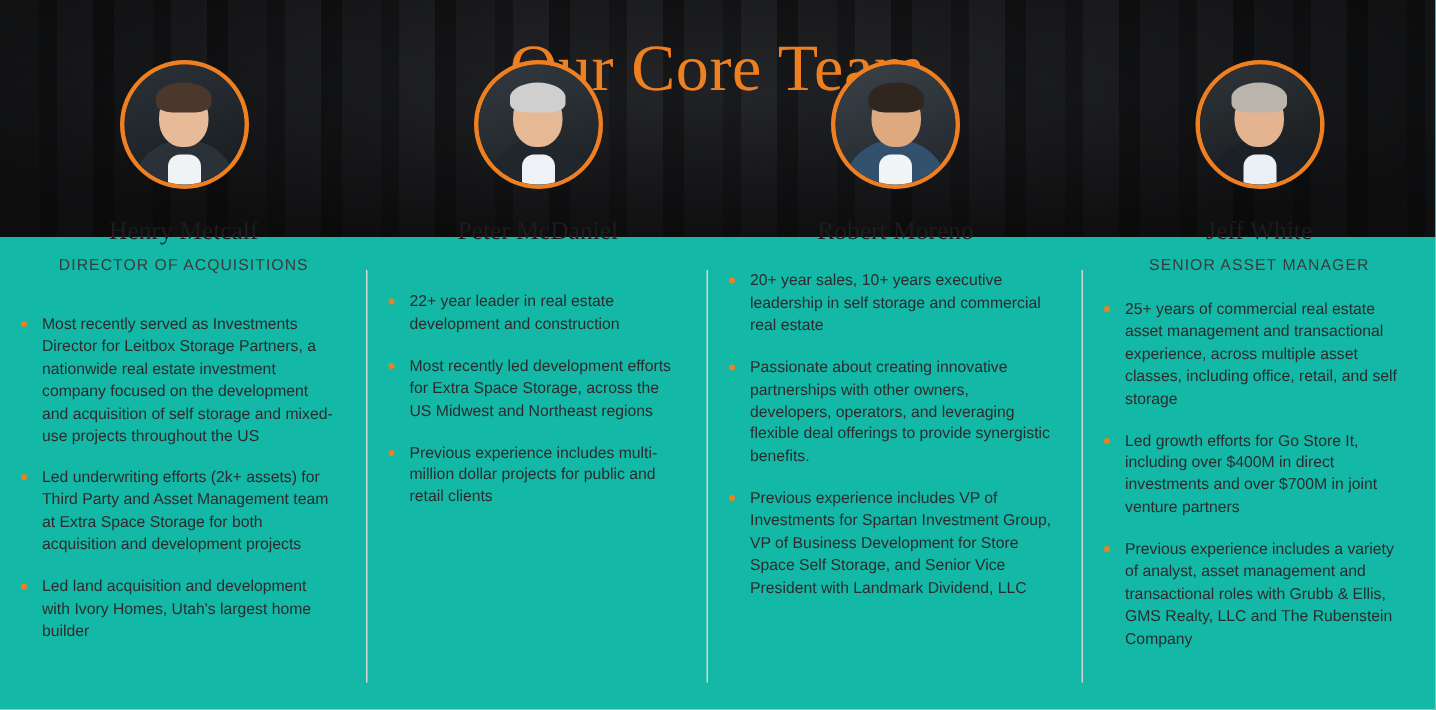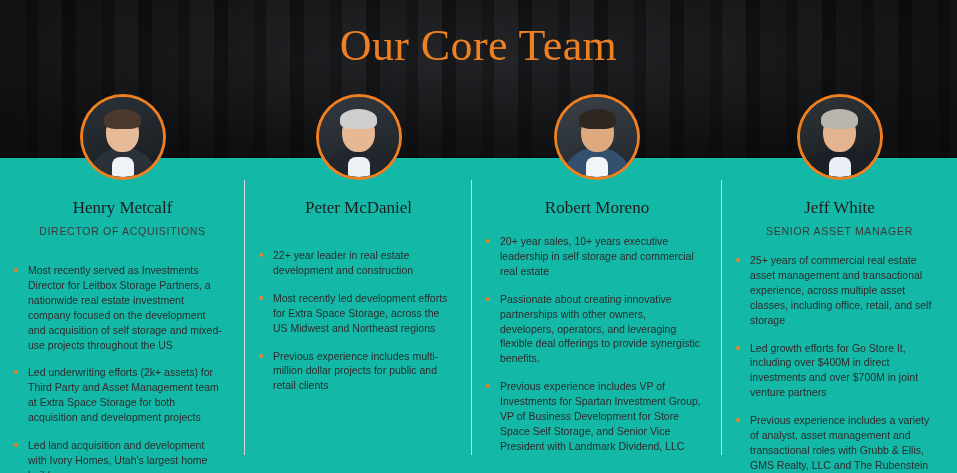--- a/index.html
+++ b/index.html
@@ -66,21 +66,21 @@
     position: absolute;
     top: 0; left: 0;
     width: 957px;
     height: 473px;
     display: flex;
     align-items: flex-start;
   }
   .member {
     position: relative;
     box-sizing: border-box;
-    padding-top: 94px;
+    padding-top: 40px;
     height: 473px;
   }
   .m0 { width: 245px; }
   .m1 { width: 227px; }
   .m2 { width: 250px; }
   .m3 { width: 235px; }
 
   .divider {
     position: absolute;
     top: 180px;

